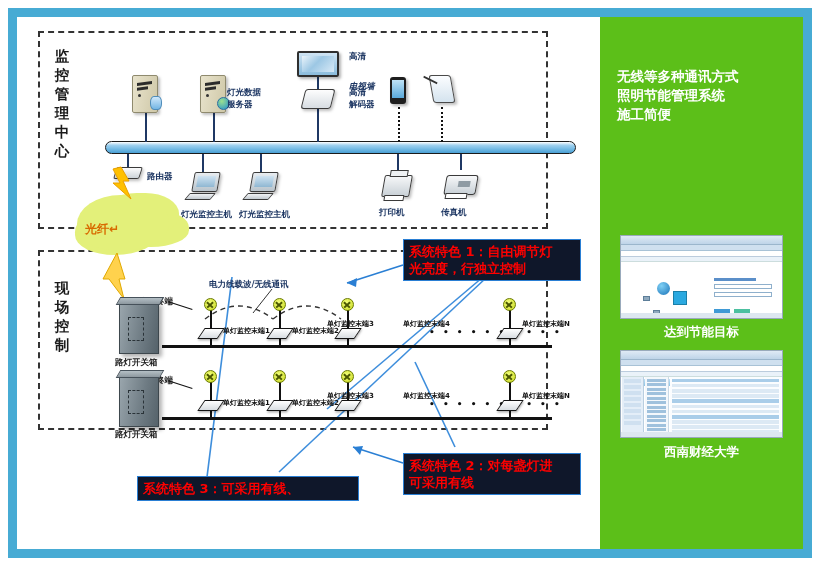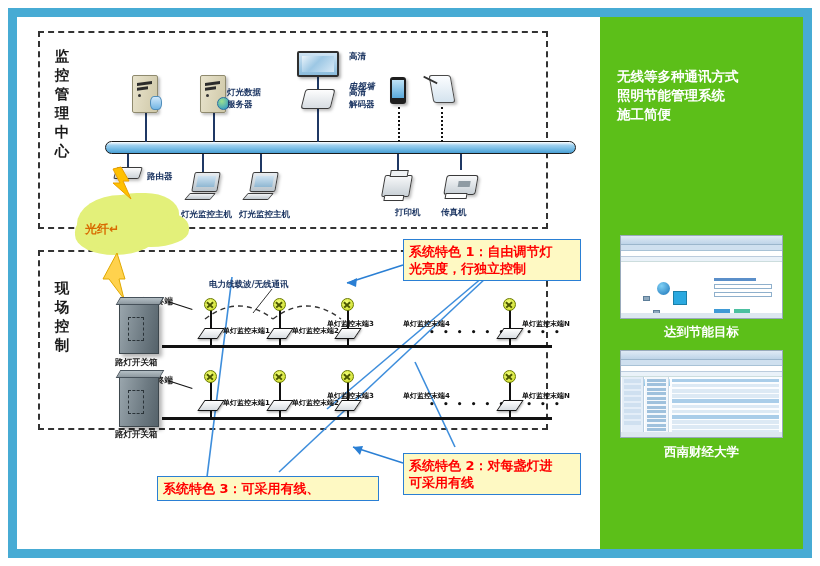--- a/index.html
+++ b/index.html
@@ -195,26 +195,26 @@
   }
   .cabinet i{ position:absolute; left:8px; top:14px; width:16px;height:24px;
               border:1.3px dashed #2a3338; }
   .cab-top{ position:absolute; left:-2px; top:-6px; width:44px;height:8px;
             background:linear-gradient(#b4bfc5,#8d989f); border:1px solid #46515a; transform:skewX(-30deg);}
   .ptr{ position:absolute; border-top:1px solid #111; }
   .dots{ position:absolute; font-size:9px; letter-spacing:2.5px; color:#111; font-weight:bold;}
 
   
   .callout{
-    position:absolute; border:1.5px solid #2a7fd4; background:#fef9c3;
+    position:absolute; border:1.5px solid #2a7fd4; background:#0f172a;
     color:#ff0000; font-weight:bold; line-height:17px; padding:3px 5px;
   }
   .co-1{ left:386px; top:222px; width:178px; font-size:13px; }
   .co-2{ left:386px; top:436px; width:178px; font-size:13px; }
-  .co-3{ left:120px; top:459px; width:222px; font-size:13px;margin-left:20px; }
+  .co-3{ left:120px; top:459px; width:222px; font-size:13px; }
 
   .arrow-svg{ position:absolute; left:0; top:0; width:575px; height:532px; pointer-events:none; }
 
   .pcm-line{ position:absolute; font-size:8.5px; color:#1f3864; font-weight:bold; white-space:nowrap;}
 </style>
 </head>
 <body>
 
 <div id="page">
 
@@ -300,21 +300,21 @@
     <div class="dev pc" style="left:228px; top:155px;">
       <div class="mon"></div>
         <div class="kb"></div>
     </div>
     <div class="dev-label" style="left:222px; top:192px;">灯光监控主机</div>
 
     <div class="dev printer" style="left:366px; top:158px;">
       <i></i>
         <u></u>
     </div>
-    <div class="dev-label" style="left:362px; top:190px;margin-left:16px;">打印机</div>
+    <div class="dev-label" style="left:362px; top:190px;">打印机</div>
 
     <div class="dev fax" style="left:428px; top:158px;">
       <i></i>
         <u></u>
     </div>
     <div class="dev-label" style="left:424px; top:190px;">传真机</div>
 
     <div class="cloud"></div>
     <div class="cloud-txt">光纤↵</div>
     <svg class="arrow-svg">

